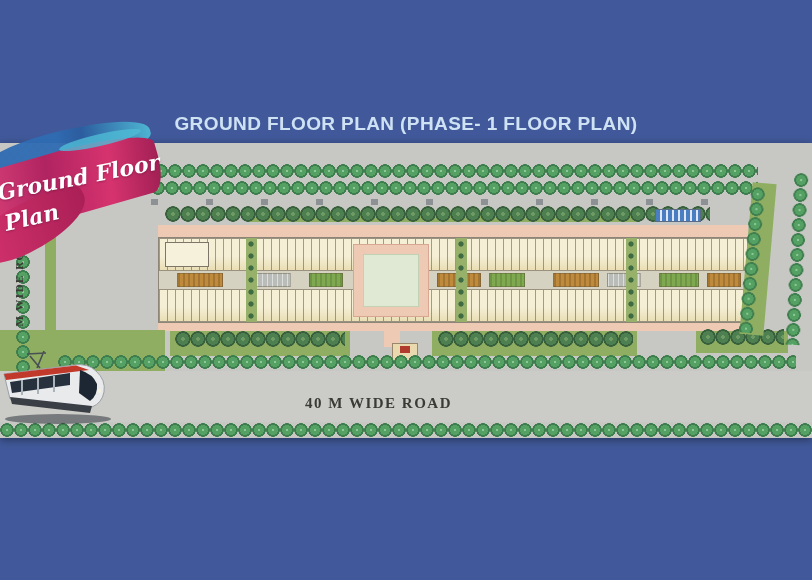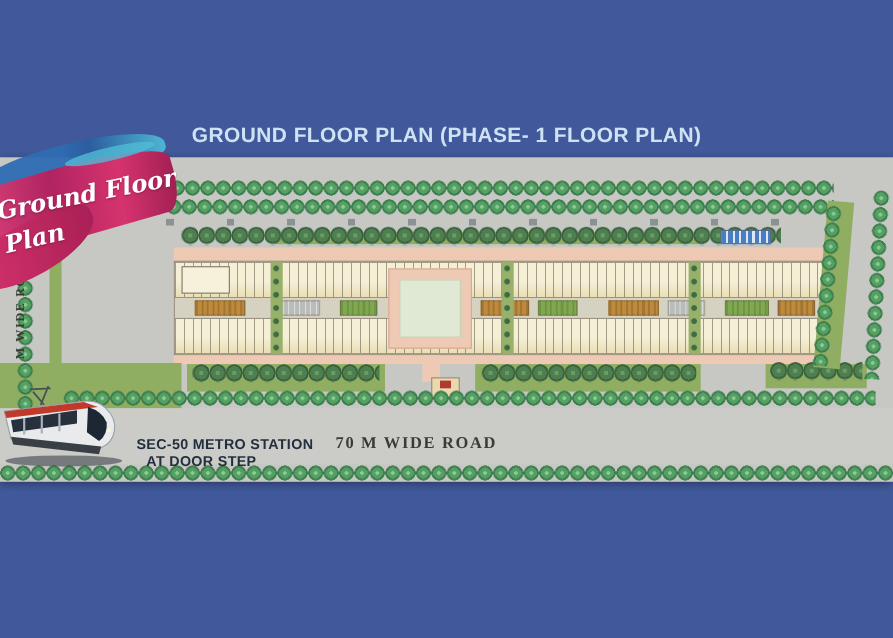--- a/index.html
+++ b/index.html
@@ -148,21 +148,21 @@
     <div class="abs trees-dark-h" style="left:438px;top:188px;width:195px;"></div>
     <div class="abs trees-dark-h" style="left:700px;top:186px;width:84px;"></div>
 
     <div class="abs" style="left:392px;top:200px;width:26px;height:19px;background:#ead9ae;border:1px solid #98876a;box-sizing:border-box;">
       <div style="width:10px;height:7px;margin:2px auto 0;background:var(--gate-red);"></div>
     </div>
 
     <div class="abs trees-h" style="left:58px;top:211px;width:738px;"></div>
 
     <div class="abs" style="left:0;top:228px;width:812px;height:51px;background:var(--road-light);">
-      <div class="abs road-label" style="left:305px;top:24px;font-size:15px;">70 M WIDE ROAD</div>
+      <div class="abs road-label" style="left:305px;top:24px;font-size:15px;">40 M WIDE ROAD</div>
     </div>
     <div class="abs trees-h" style="left:0;top:279px;width:812px;"></div>
 
     <div class="abs trees-v" style="left:15px;top:52px;height:200px;"></div>
     <div class="abs lawn" style="left:45px;top:62px;width:11px;height:150px;"></div>
     <div class="abs road-label" style="left:-36px;top:130px;width:110px;text-align:center;font-size:11px;transform:rotate(-90deg);">M WIDE ROAD</div>
 
     <div class="abs lawn" style="left:746px;top:40px;width:24px;height:152px;transform:rotate(5deg);"></div>
     <div class="abs trees-v" style="left:744px;top:44px;height:146px;transform:rotate(5deg);"></div>
     <div class="abs trees-v" style="left:789px;top:30px;height:172px;transform:rotate(3deg);"></div>
@@ -188,18 +188,14 @@
     <ellipse cx="58" cy="75" rx="53" ry="5" fill="rgba(35,40,50,.5)"></ellipse>
     <path d="M30 12 L40 24 M44 7 L37 24 M27 10 L46 9" stroke="#4a4f55" stroke-width="1.6" fill="none"></path>
     <path d="M4 30 L74 21 Q88 19 96 27 Q106 36 104 48 Q102 59 92 63 L10 55 Z" fill="#e8eaec" stroke="#9aa0a8" stroke-width="1"></path>
     <path d="M4 30 L76 21.5 L89 26 L6 36 Z" fill="#c0392b"></path>
     <path d="M10 38 L70 29 L70 41 L12 49 Z" fill="#27313d"></path>
     <path d="M80 26 Q93 30 97 40 Q98 51 90 57 L79 49 Z" fill="#1c2733"></path>
     <path d="M22 36 L22 51 M38 34 L38 50 M54 32 L54 48" stroke="#aab2ba" stroke-width="2"></path>
     <path d="M10 53 L92 62 L90 69 L12 60 Z" fill="#3a3f46"></path>
     <circle cx="99" cy="47" r="2" fill="#f6f3e2"></circle>
   </svg>
-  <div id="metro-caption">
-    <div>SEC-50 METRO STATION</div>
-    <div class="l2">AT DOOR STEP</div>
-  </div>
 
 </div>
 
 </body></html>

